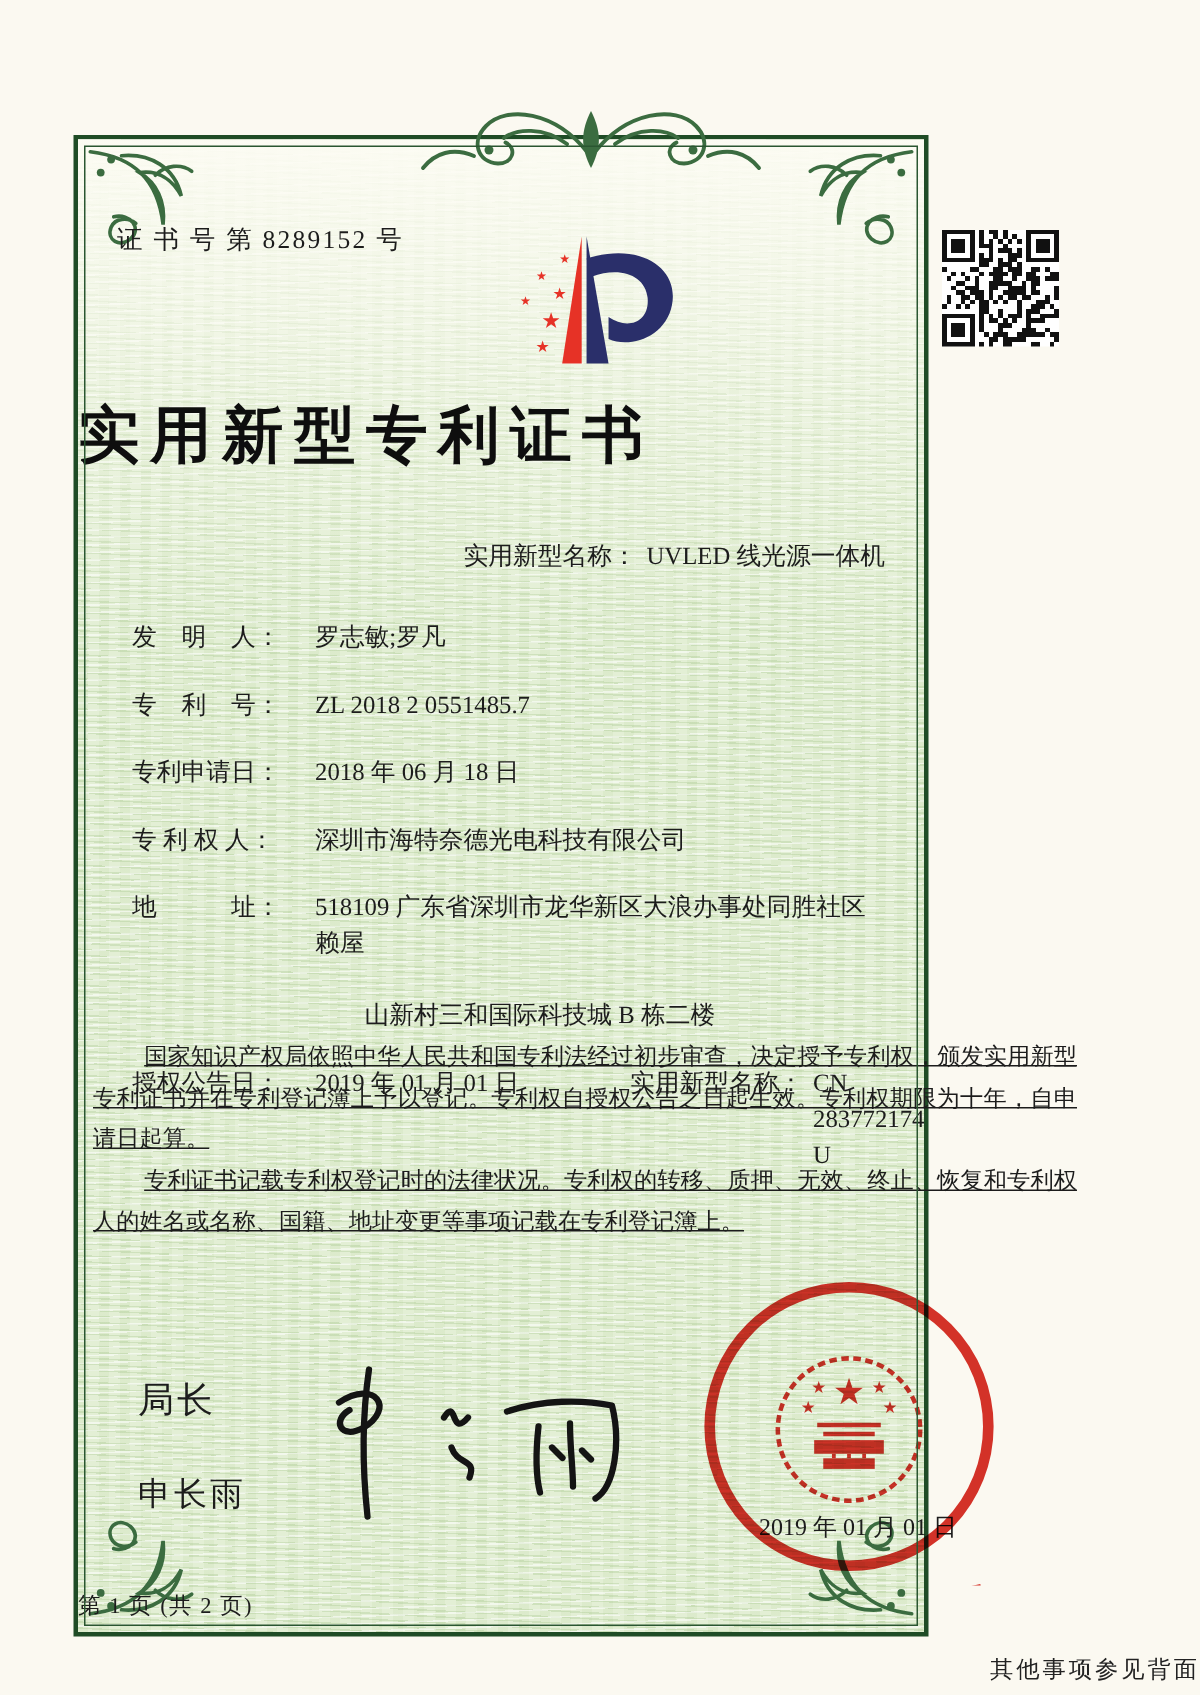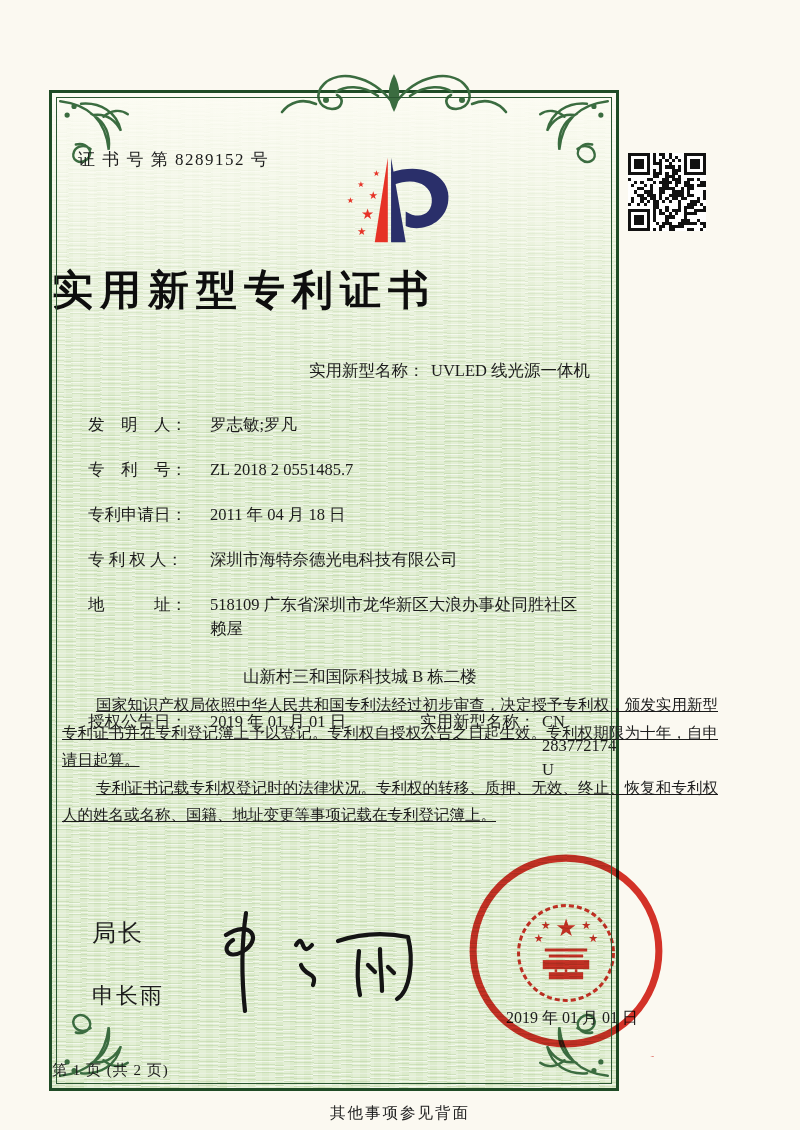--- a/index.html
+++ b/index.html
@@ -48,21 +48,21 @@
   .grant-right{display:flex;}
   .paragraphs{left:10px;top:598px;width:656px;font-size:15.5px;line-height:27.5px;
               text-align:justify;text-decoration:underline;}
   .paragraphs p{margin:0;text-indent:2.2em;}
   .sig-role{left:40px;top:824px;font-size:24px;letter-spacing:2px;}
   .sig-name{left:40px;top:888px;font-size:22px;letter-spacing:2px;}
   .sig-svg{left:148px;top:812px;}
   .seal-svg{left:408px;top:752px;mix-blend-mode:multiply;opacity:.95;}
   .seal-date{left:425px;top:915px;width:190px;text-align:center;font-size:16px;z-index:0;}
   .footer-page{left:0;top:968px;width:100%;font-size:15px;letter-spacing:1px;}
-  .back-note{left:0;top:1103px;width:100%;text-align:center;font-size:15.5px;letter-spacing:2px;color:#222;}
+  .back-note{left:0;top:1103px;width:100%;text-align:right;font-size:15.5px;letter-spacing:2px;color:#222;}
   
   .orn{position:absolute;color:#3b6c40;}
   .orn-tc{left:222px;top:-31px;}
   .orn-tl{left:3px;top:3px;}
   .orn-tr{right:3px;top:3px;transform:scaleX(-1);}
   .orn-bl{left:3px;bottom:7px;transform:scaleY(-1);}
   .orn-br{right:3px;bottom:7px;transform:scale(-1,-1);}
   .qr{left:576px;top:60px;}
   .logo{left:287px;top:48px;}
 </style>
@@ -376,21 +376,21 @@
       <div class="row">
         <span class="lbl">发　明　人：</span>
         <span class="val">罗志敏;罗凡</span>
       </div>
       <div class="row">
         <span class="lbl">专　利　号：</span>
         <span class="val">ZL 2018 2 0551485.7</span>
       </div>
       <div class="row">
         <span class="lbl">专利申请日：</span>
-        <span class="val">2011 年 04 月 18 日</span>
+        <span class="val">2018 年 06 月 18 日</span>
       </div>
       <div class="row">
         <span class="lbl">专 利 权 人：</span>
         <span class="val">深圳市海特奈德光电科技有限公司</span>
       </div>
       <div class="row">
         <span class="lbl">地　　　址：</span>
         <span class="val"><span>518109 广东省深圳市龙华新区大浪办事处同胜社区赖屋</span><br>
         <span>山新村三和国际科技城 B 栋二楼</span></span>
       </div>

